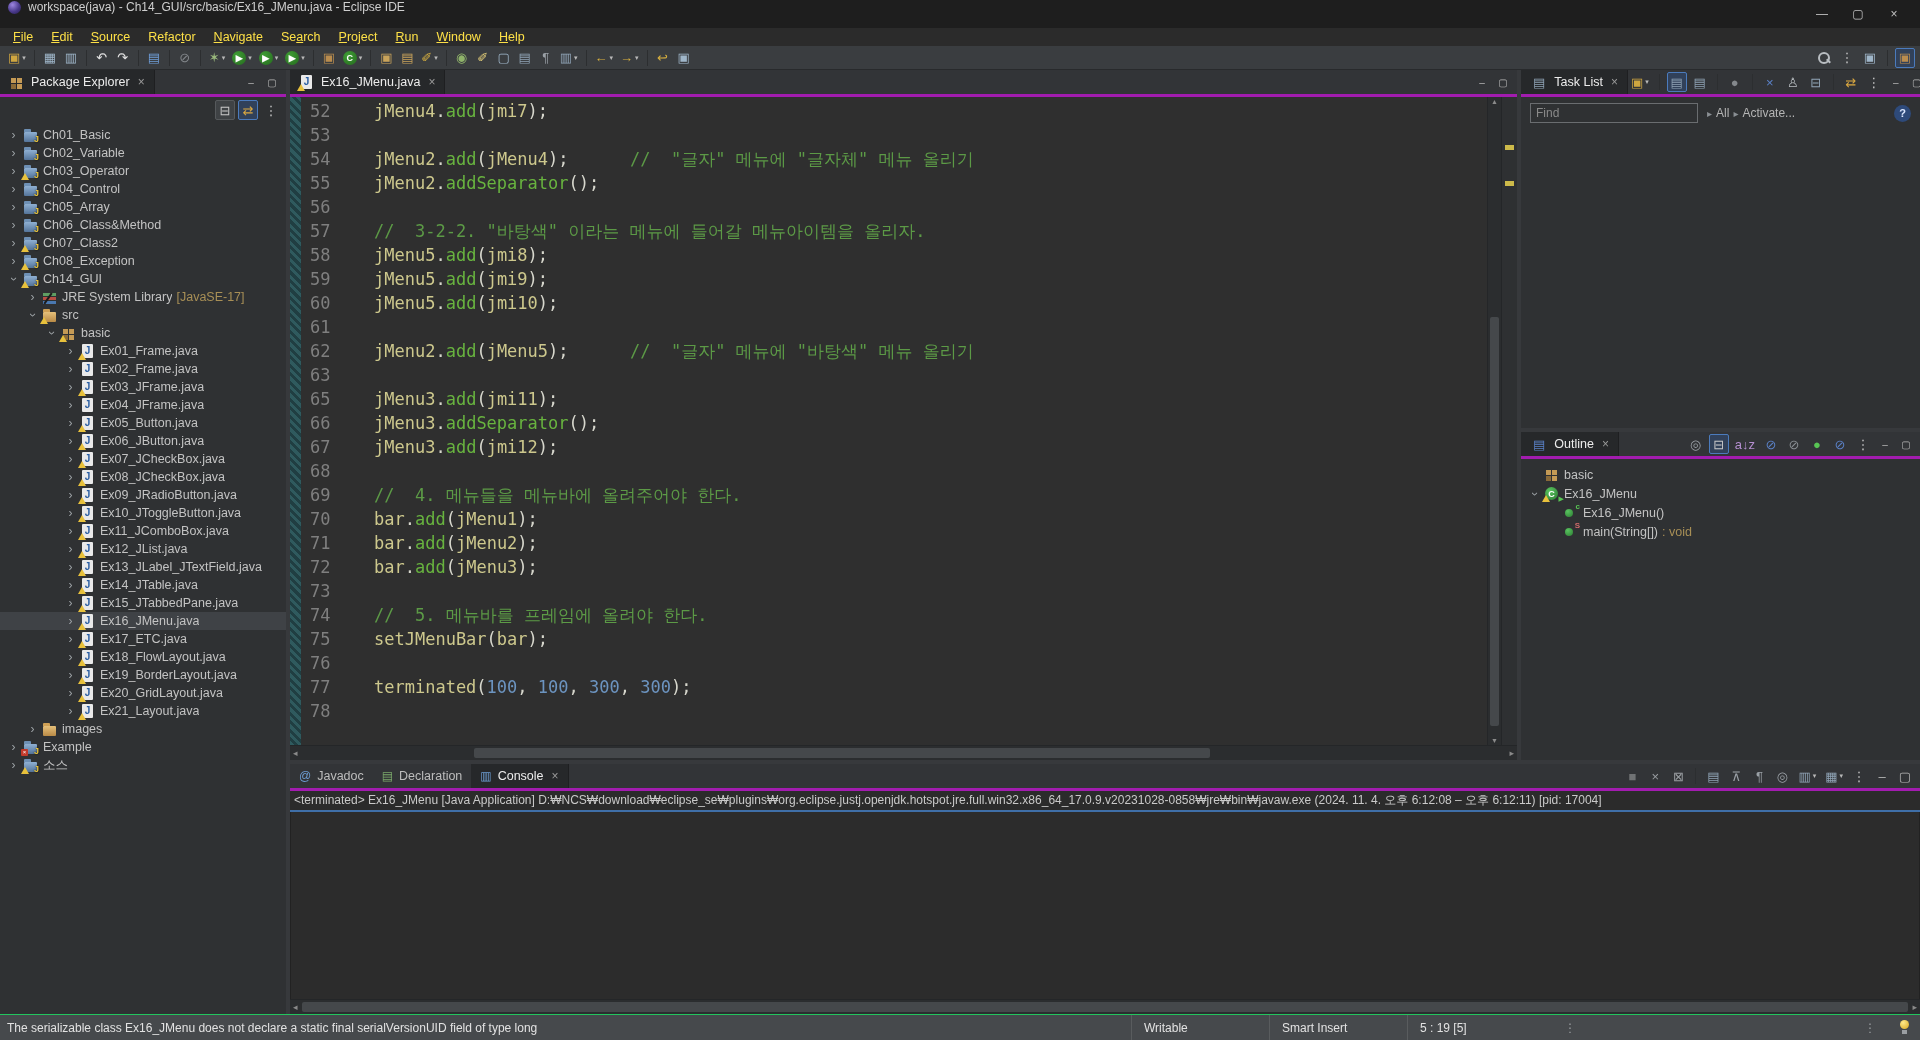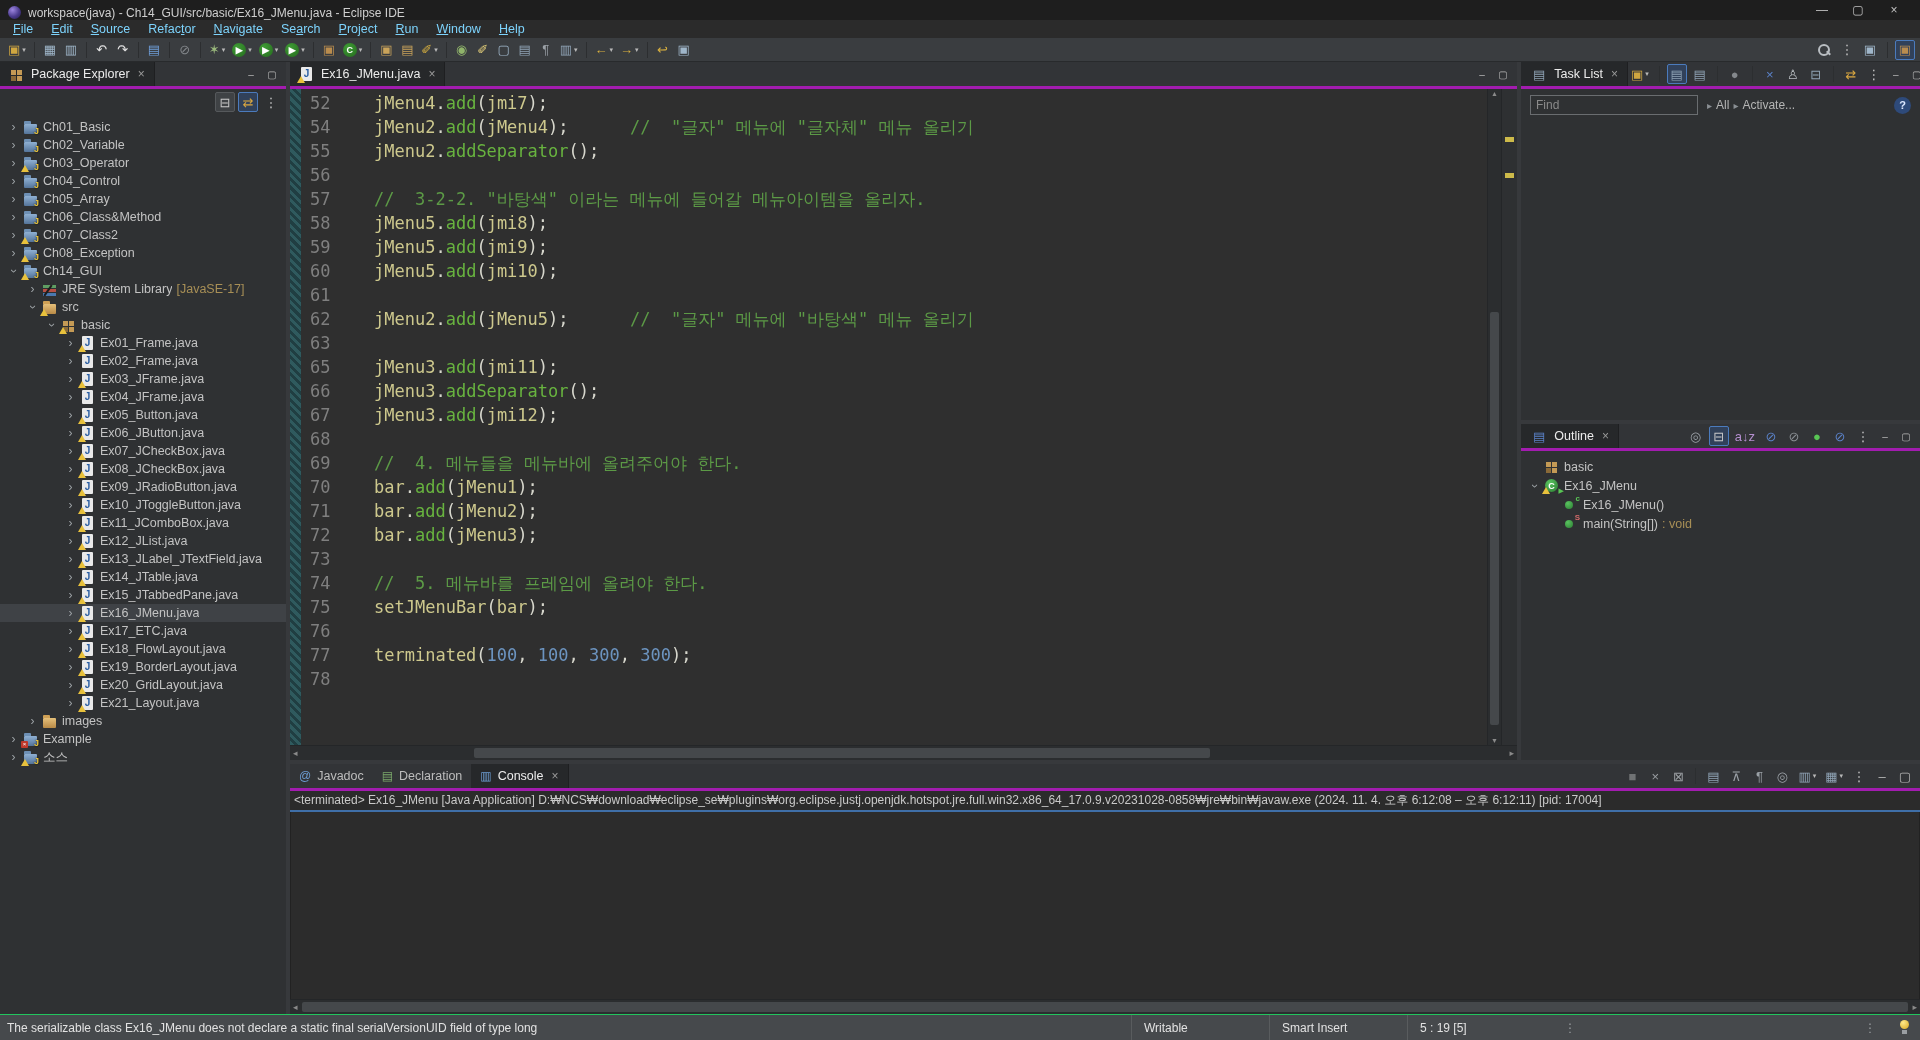--- a/index.html
+++ b/index.html
@@ -1,29 +1,29 @@
 <!DOCTYPE html>
 <html><head>
 <meta charset="utf-8">
 <style>
   *{box-sizing:border-box;margin:0;padding:0}
   html,body{width:1920px;height:1040px;overflow:hidden}
   body{background:#2c2e30;font-family:"Liberation Sans",sans-serif;color:#c8c8c8;-webkit-font-smoothing:antialiased}
   #app{width:1920px;height:1040px;display:flex;flex-direction:column;background:#333639}
 
   
-  .titlebar{height:20px;background:#1e1e1e;display:flex;align-items:flex-start;gap:7px;padding:6px 8px;flex:none}
+  .titlebar{height:20px;background:#1e1e1e;display:flex;align-items:flex-end;gap:7px;padding:14px 8px;flex:none}
   .logo{width:13px;height:13px;border-radius:50%;background:radial-gradient(circle at 35% 30%,#9d86e0,#4a3a8c 55%,#251c4e);flex:none}
   .title-text{font-size:12px;color:#cfcfcf;white-space:nowrap}
   .win-controls{margin-left:auto;display:flex;height:100%}
   .win-btn{width:36px;height:100%;display:flex;align-items:center;justify-content:center;color:#c0c0c0;font-size:12px}
 
   
   .menubar{height:18px;background:#2b2b2b;display:flex;align-items:center;padding-left:4px;flex:none}
-  .menu-item{font-size:12.5px;color:#7dd3fc;padding:0 9px;white-space:nowrap}
+  .menu-item{font-size:12.5px;color:#fde047;padding:0 9px;white-space:nowrap}
   .menu-item .u{text-decoration:underline}
 
   
   .toolbar{height:24px;background:#3a3d40;border-bottom:1px solid #282a2c;display:flex;align-items:center;padding:0 5px;gap:1px;flex:none}
   .tbtn{height:20px;min-width:20px;padding:0 2px;display:flex;align-items:center;justify-content:center;border-radius:2px;position:relative;border:1px solid transparent}
   .tbtn .glyph{font-size:13px;line-height:1}
   .tbtn.selected{background:#31415a;border-color:#4b7bbd}
   .tbtn.boxed{border-color:#56595c;background:#3f4245}
   .dd{font-size:7px;color:#b9b9b9;margin-left:2px}
   .circle{width:14px;height:14px;border-radius:50%;display:flex;align-items:center;justify-content:center;font-size:9px;font-weight:bold;color:#fff}
@@ -599,20 +599,21 @@
             </div>
             <div class="strip-ctl" id="ed-ctl">
                 <span class="sctl">–</span>
                 <span class="sctl">▢</span>
               </div>
           </div>
           <div class="code-wrap">
             <div class="code-area" id="code-area">
               <div class="ann-strip"></div>
             <div class="cl"><span class="ln">52</span><span class="c-id">jMenu4</span><span class="c-pn">.</span><span class="c-mth">add</span><span class="c-pn">(</span><span class="c-id">jmi7</span><span class="c-pn">);</span></div>
+                <div class="cl"><span class="ln">53</span></div>
                 <div class="cl"><span class="ln">54</span><span class="c-id">jMenu2</span><span class="c-pn">.</span><span class="c-mth">add</span><span class="c-pn">(</span><span class="c-id">jMenu4</span><span class="c-pn">);      </span><span class="c-cm">//  "글자" 메뉴에 "글자체" 메뉴 올리기</span></div>
                 <div class="cl"><span class="ln">55</span><span class="c-id">jMenu2</span><span class="c-pn">.</span><span class="c-mth">addSeparator</span><span class="c-pn">();</span></div>
                 <div class="cl"><span class="ln">56</span></div>
                 <div class="cl"><span class="ln">57</span><span class="c-cm">//  3-2-2. "바탕색" 이라는 메뉴에 들어갈 메뉴아이템을 올리자.</span></div>
                 <div class="cl"><span class="ln">58</span><span class="c-id">jMenu5</span><span class="c-pn">.</span><span class="c-mth">add</span><span class="c-pn">(</span><span class="c-id">jmi8</span><span class="c-pn">);</span></div>
                 <div class="cl"><span class="ln">59</span><span class="c-id">jMenu5</span><span class="c-pn">.</span><span class="c-mth">add</span><span class="c-pn">(</span><span class="c-id">jmi9</span><span class="c-pn">);</span></div>
                 <div class="cl"><span class="ln">60</span><span class="c-id">jMenu5</span><span class="c-pn">.</span><span class="c-mth">add</span><span class="c-pn">(</span><span class="c-id">jmi10</span><span class="c-pn">);</span></div>
                 <div class="cl"><span class="ln">61</span></div>
                 <div class="cl"><span class="ln">62</span><span class="c-id">jMenu2</span><span class="c-pn">.</span><span class="c-mth">add</span><span class="c-pn">(</span><span class="c-id">jMenu5</span><span class="c-pn">);      </span><span class="c-cm">//  "글자" 메뉴에 "바탕색" 메뉴 올리기</span></div>
                 <div class="cl"><span class="ln">63</span></div>

